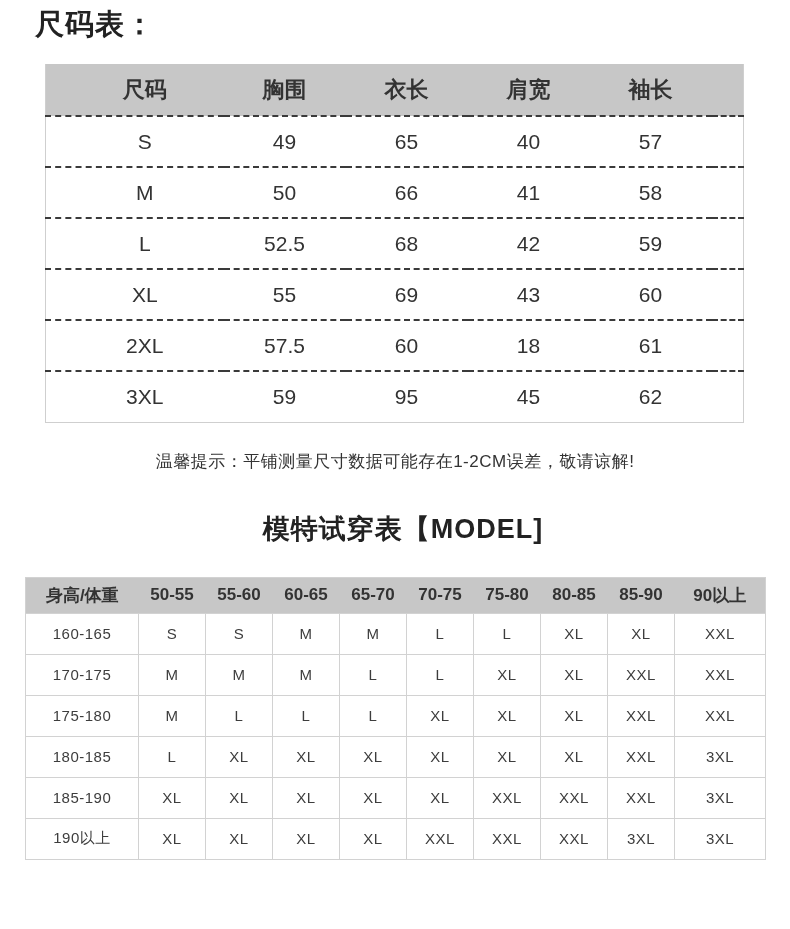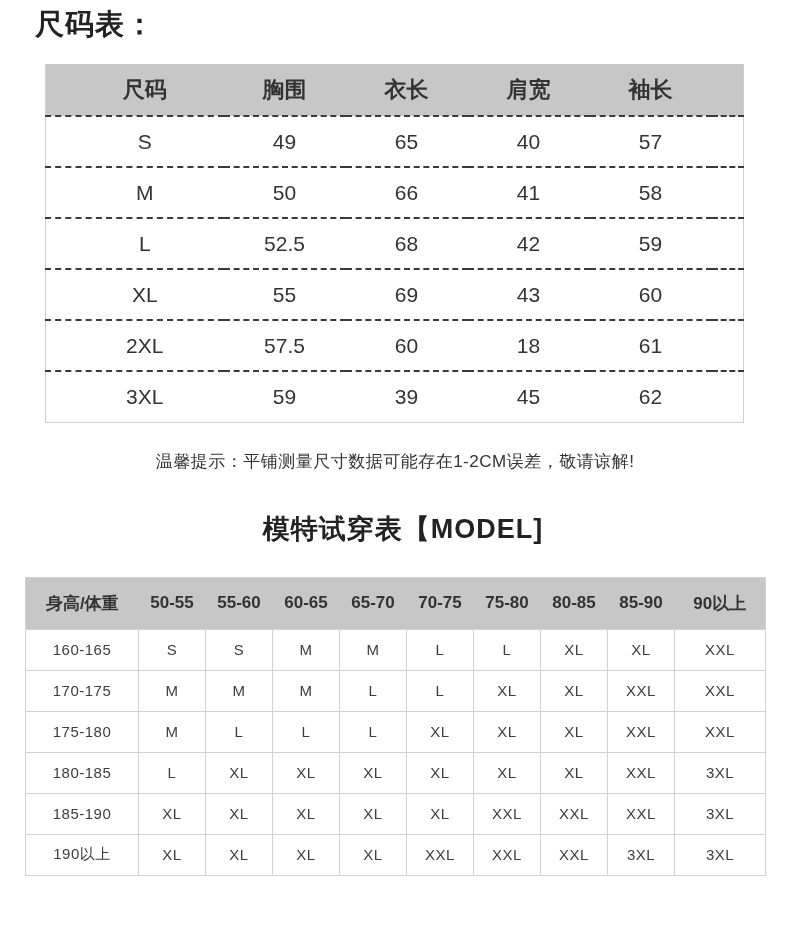--- a/index.html
+++ b/index.html
@@ -69,21 +69,21 @@
   }
 
   
   .model-table {
     margin: 30px 0 0 25px;
     width: 740px;
     border: 1px solid #d2d2d2;
   }
   .model-table thead th {
     background: #c7c7c7;
-    height: 52px;
+    height: 36px;
     font-size: 17px;
     font-weight: 600;
     color: #333333;
     text-align: center;
     vertical-align: middle;
   }
   .model-table tbody td {
     height: 41px;
     text-align: center;
     vertical-align: middle;
@@ -156,21 +156,21 @@
           <td>2XL</td>
           <td>57.5</td>
           <td>60</td>
           <td>18</td>
           <td>61</td>
           <td></td>
         </tr>
         <tr>
           <td>3XL</td>
           <td>59</td>
-          <td>39</td>
+          <td>95</td>
           <td>45</td>
           <td>62</td>
           <td></td>
         </tr>
       </tbody>
     </table>
 
   <p class="note">温馨提示：平铺测量尺寸数据可能存在1-2CM误差，敬请谅解!</p>
 
   <h2 class="model-title">模特试穿表【MODEL]</h2>

